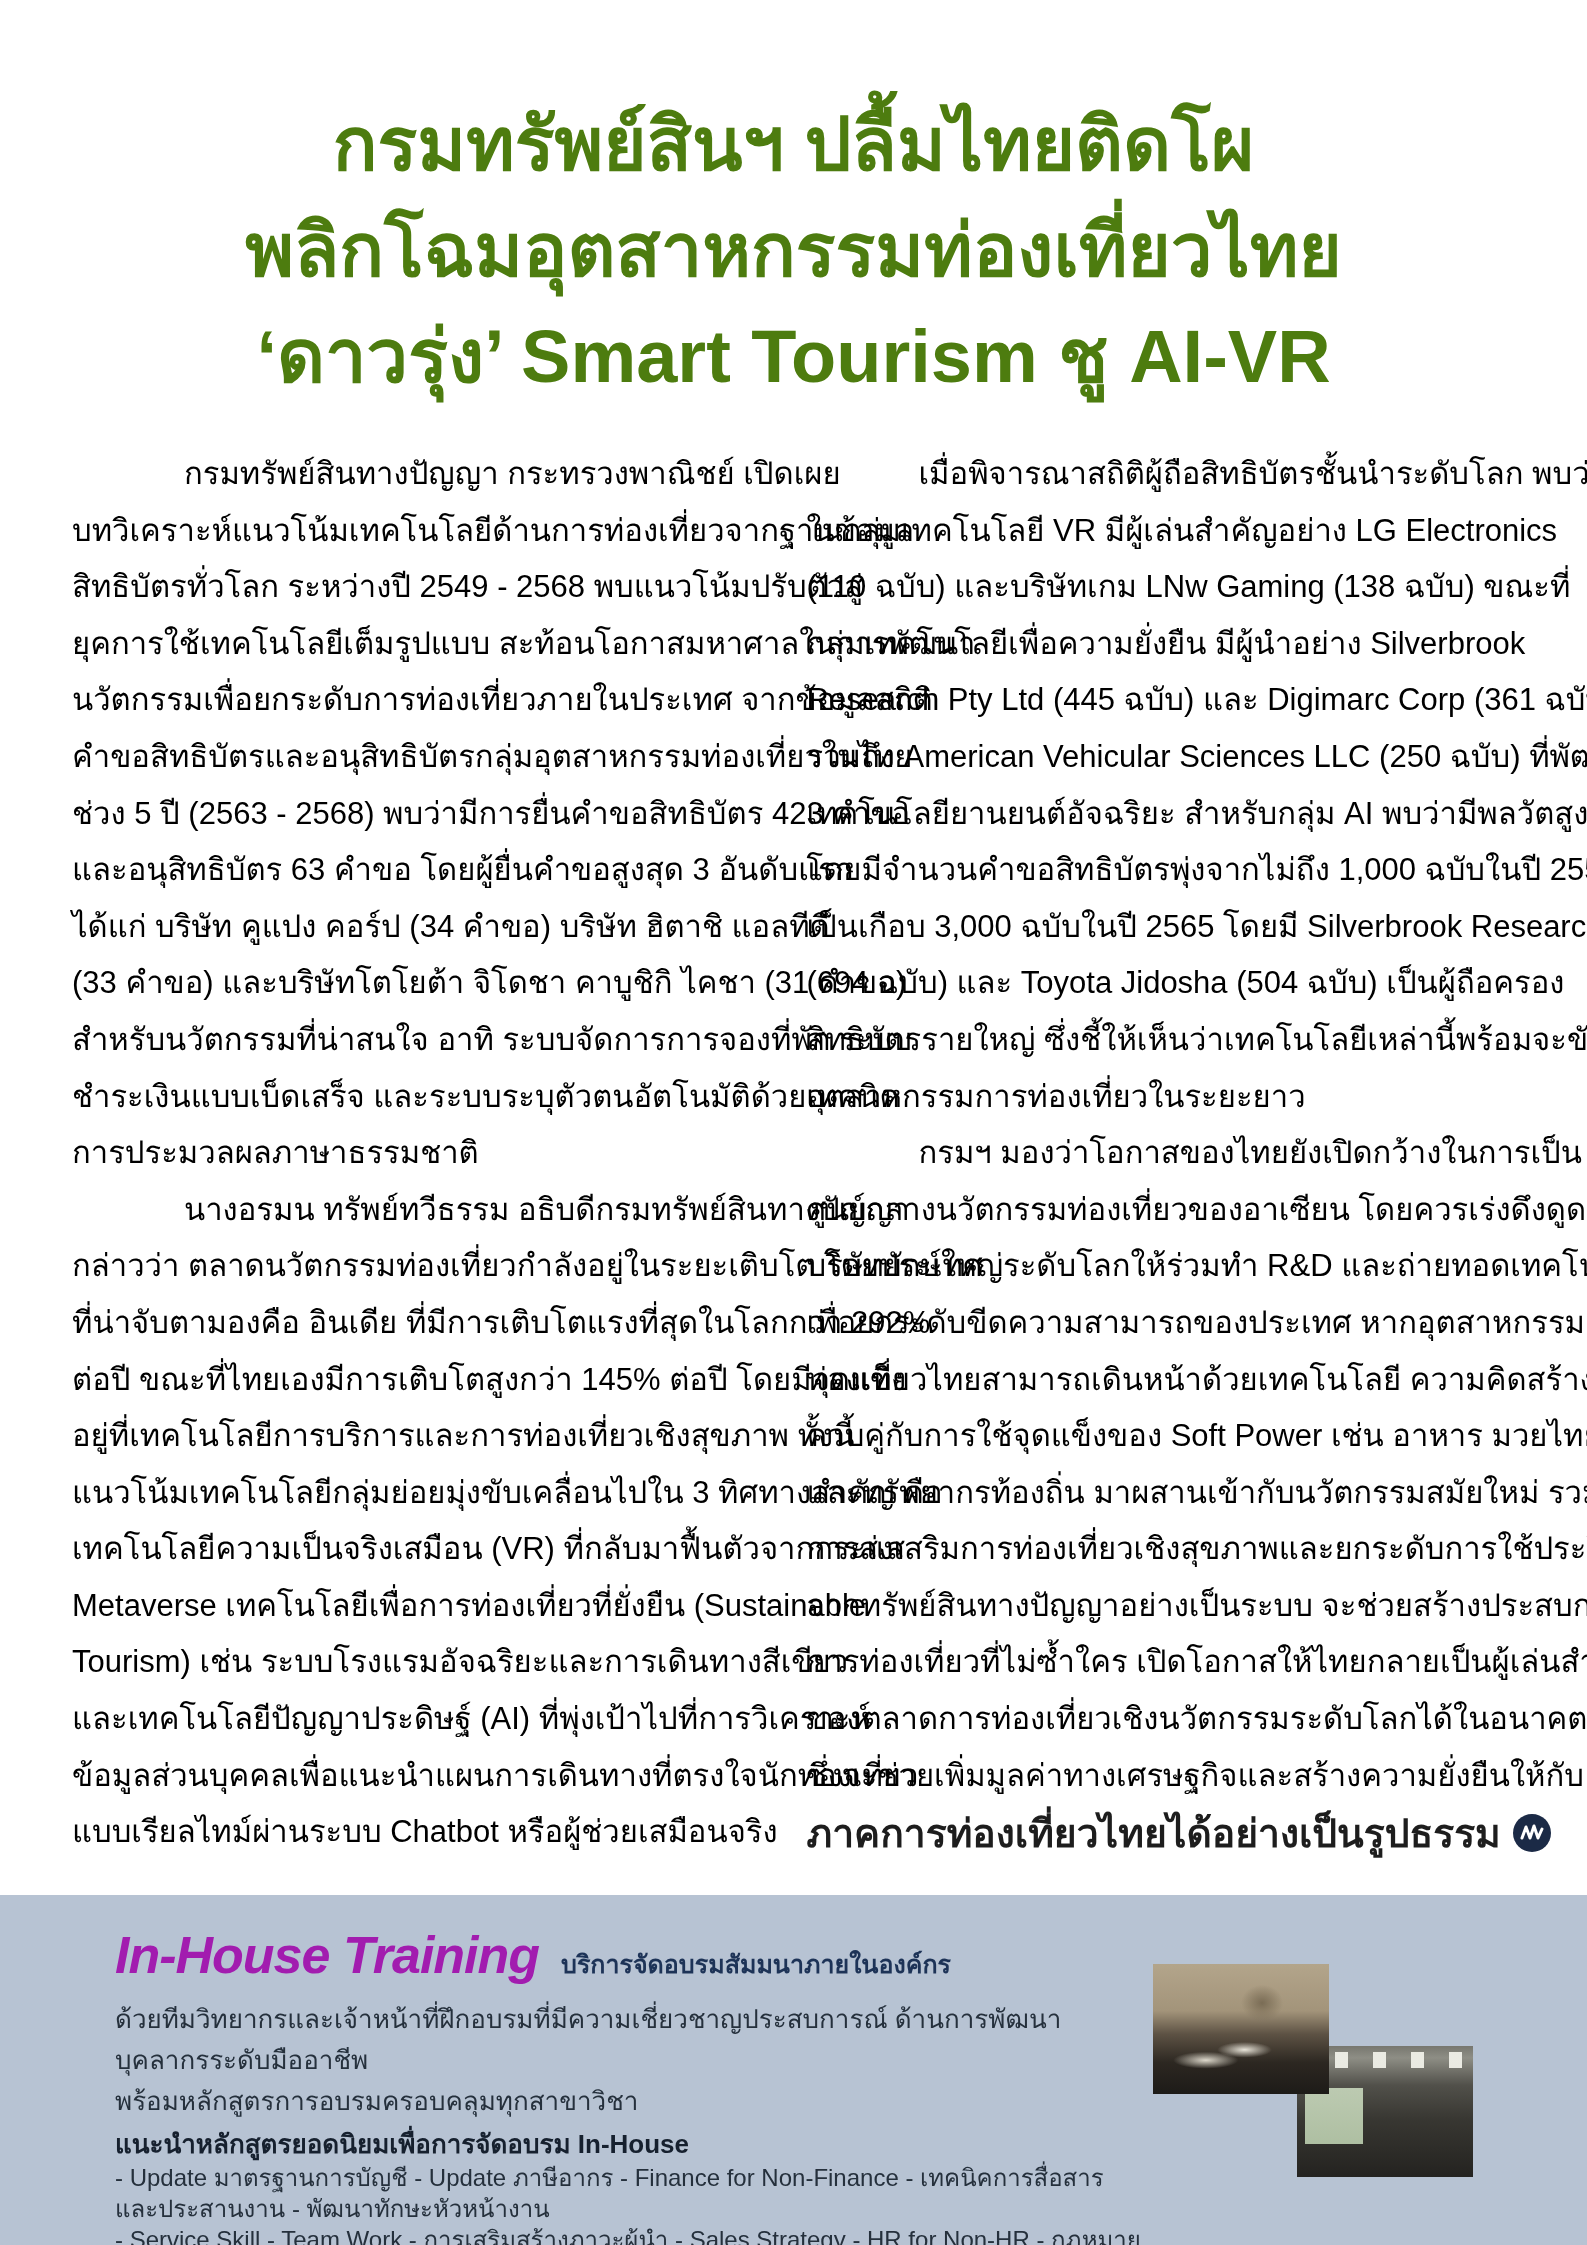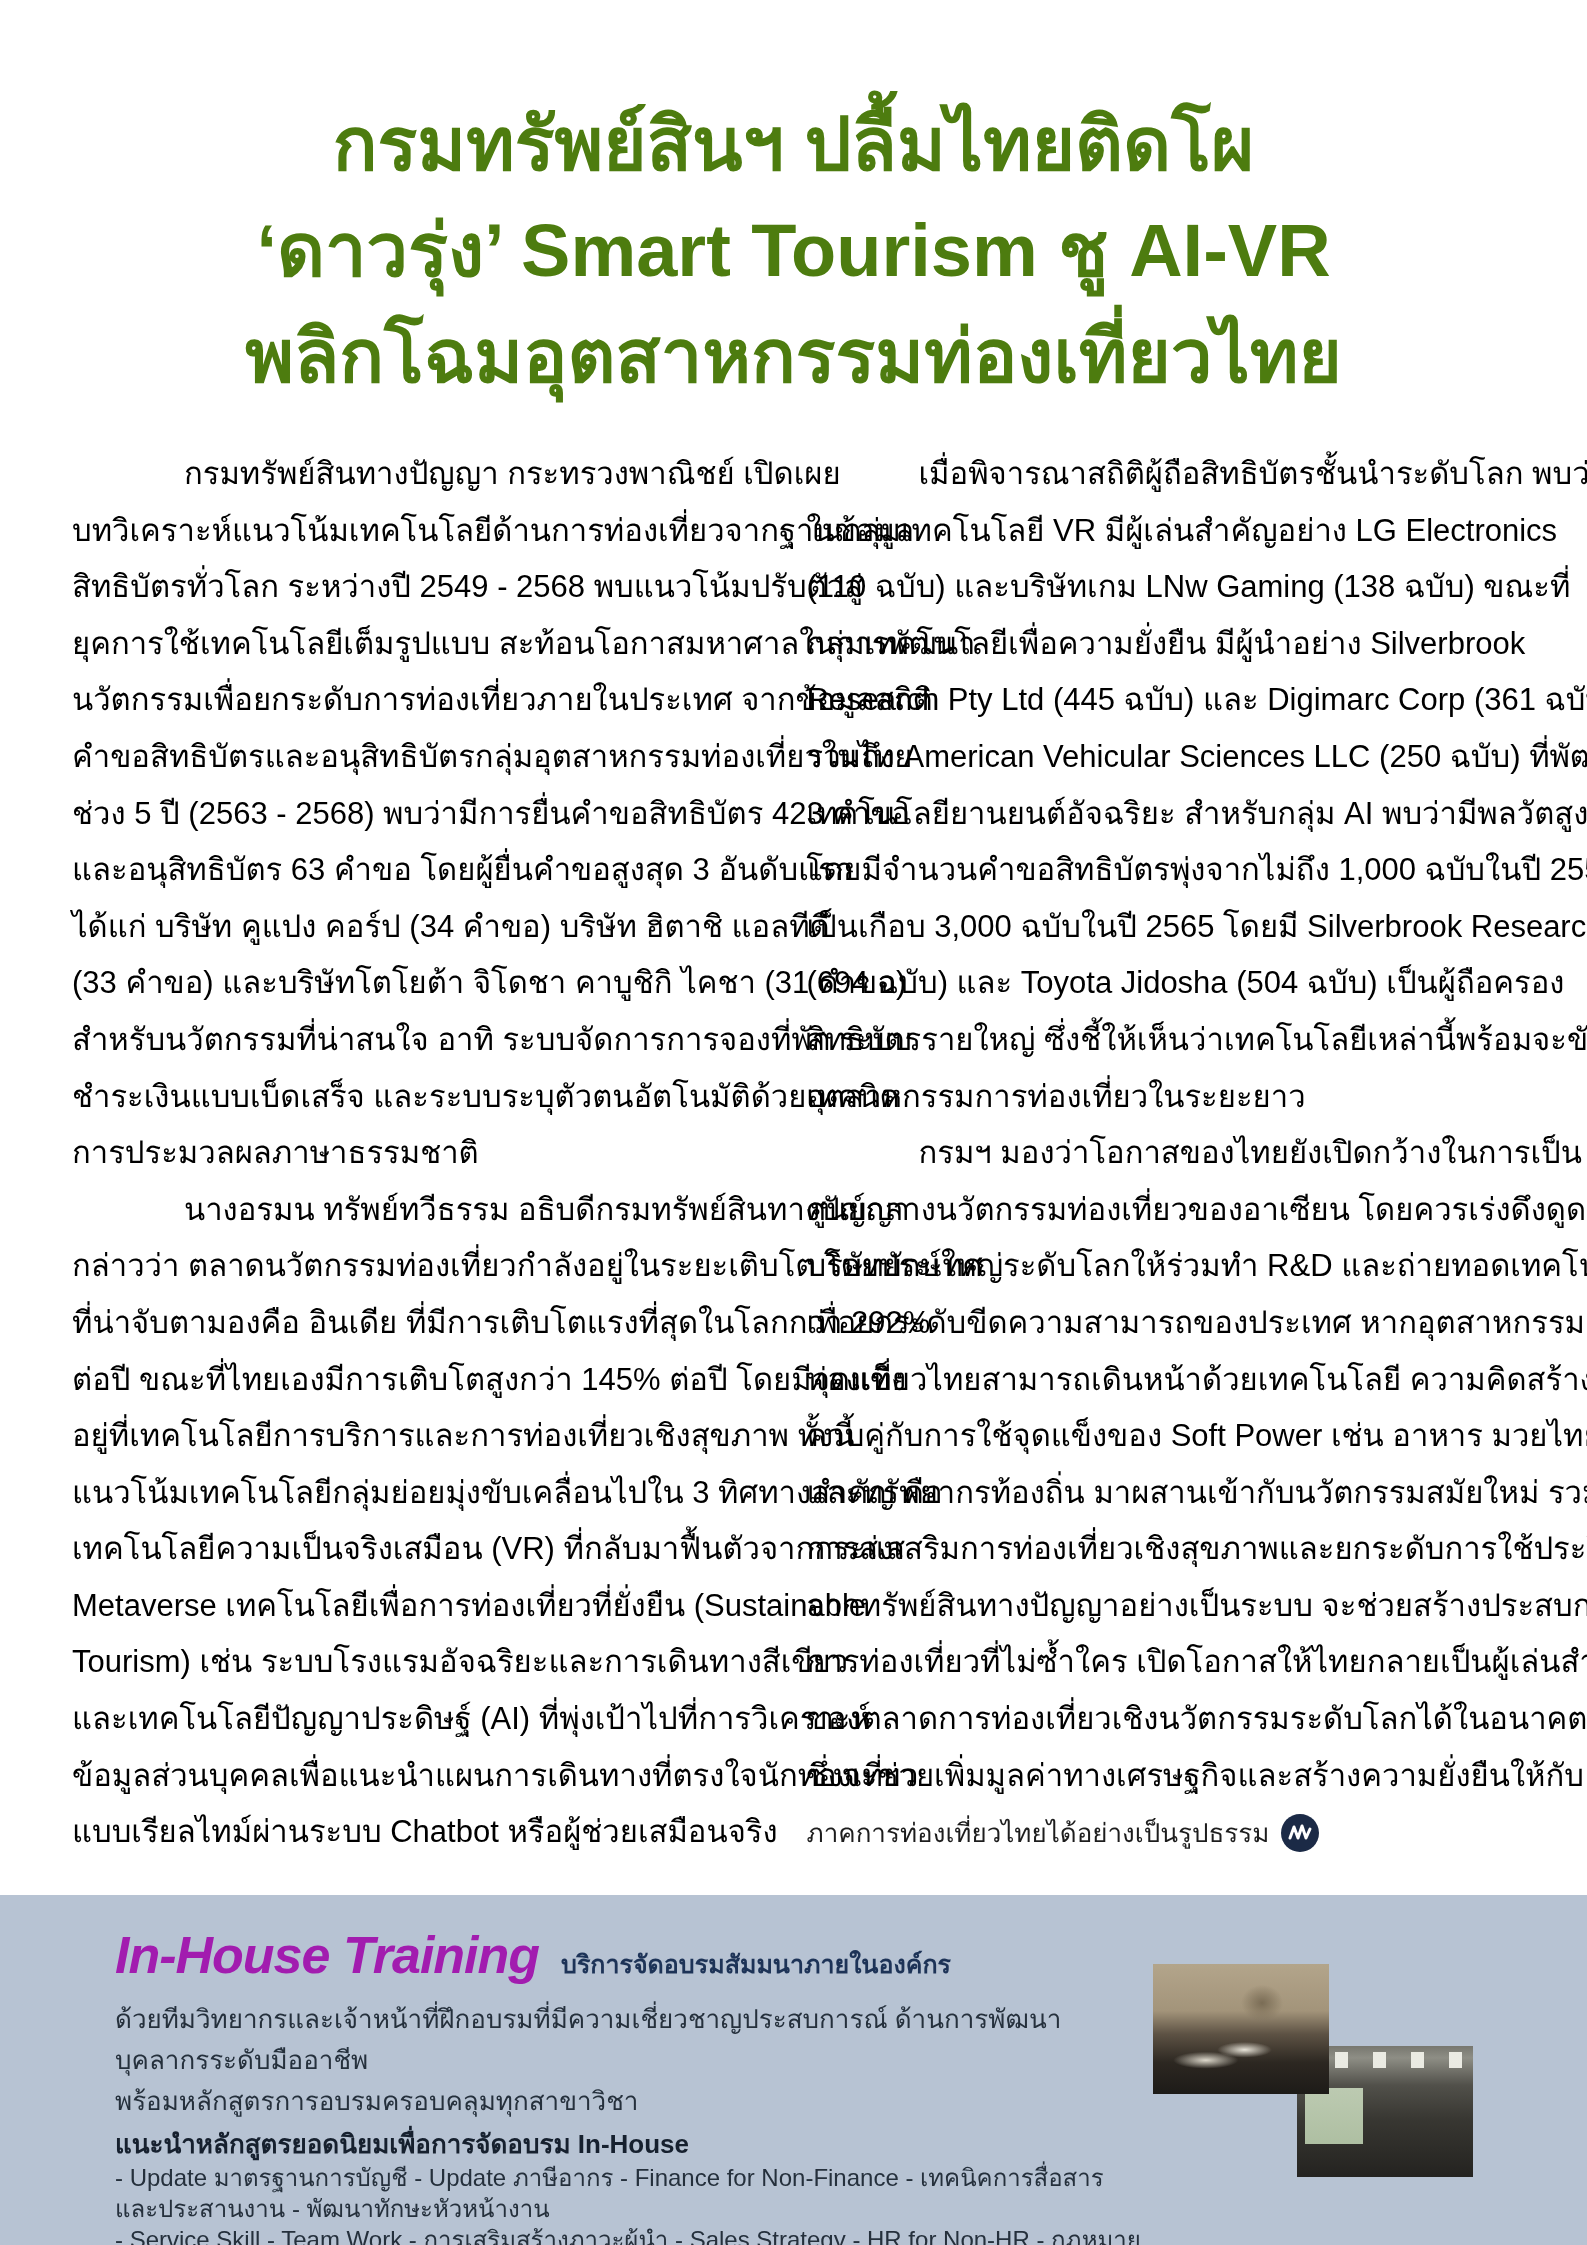--- a/index.html
+++ b/index.html
@@ -43,23 +43,24 @@
     text-align:justify;
     text-align-last:justify;
   }
   .bodyline.indent { text-indent:112px; }
   .bodyline.flush { text-align-last:left; }
   .lastline {
     display:flex;
     align-items:center;
     gap:12px;
     height:56.6px;
-    font-size:26px;
+    font-size:39px;
     color:#1d1d1d;
     white-space:nowrap;
+    font-weight:bold;
   }
   .endmark { flex:0 0 auto; width:38px; height:38px; }
 
   
   .footer {
     position:absolute;
     left:0; right:0;
     top:1895px; height:350px;
     background:#b7c3d3;
   }
@@ -108,22 +109,22 @@
       linear-gradient(180deg, #77776f 0%, #8e8e85 9%, #51504a 30%, #383732 56%, #242320 100%);
   }
 </style>
 </head>
 <body>
 
 <div class="page">
 
   <div class="headline">
     <div class="hl">กรมทรัพย์สินฯ ปลื้มไทยติดโผ</div>
+    <div class="hl">พลิกโฉมอุตสาหกรรมท่องเที่ยวไทย</div>
     <div class="hl">‘ดาวรุ่ง’ Smart Tourism ชู AI-VR</div>
-    <div class="hl">พลิกโฉมอุตสาหกรรมท่องเที่ยวไทย</div>
   </div>
 
   <div class="article">
 
     <div class="col">
 
     <div class="bodyline indent">กรมทรัพย์สินทางปัญญา กระทรวงพาณิชย์ เปิดเผย</div>
         <div class="bodyline">บทวิเคราะห์แนวโน้มเทคโนโลยีด้านการท่องเที่ยวจากฐานข้อมูล</div>
         <div class="bodyline">สิทธิบัตรทั่วโลก ระหว่างปี 2549 - 2568 พบแนวโน้มปรับตัวสู่</div>
         <div class="bodyline">ยุคการใช้เทคโนโลยีเต็มรูปแบบ สะท้อนโอกาสมหาศาลในการพัฒนา</div>

